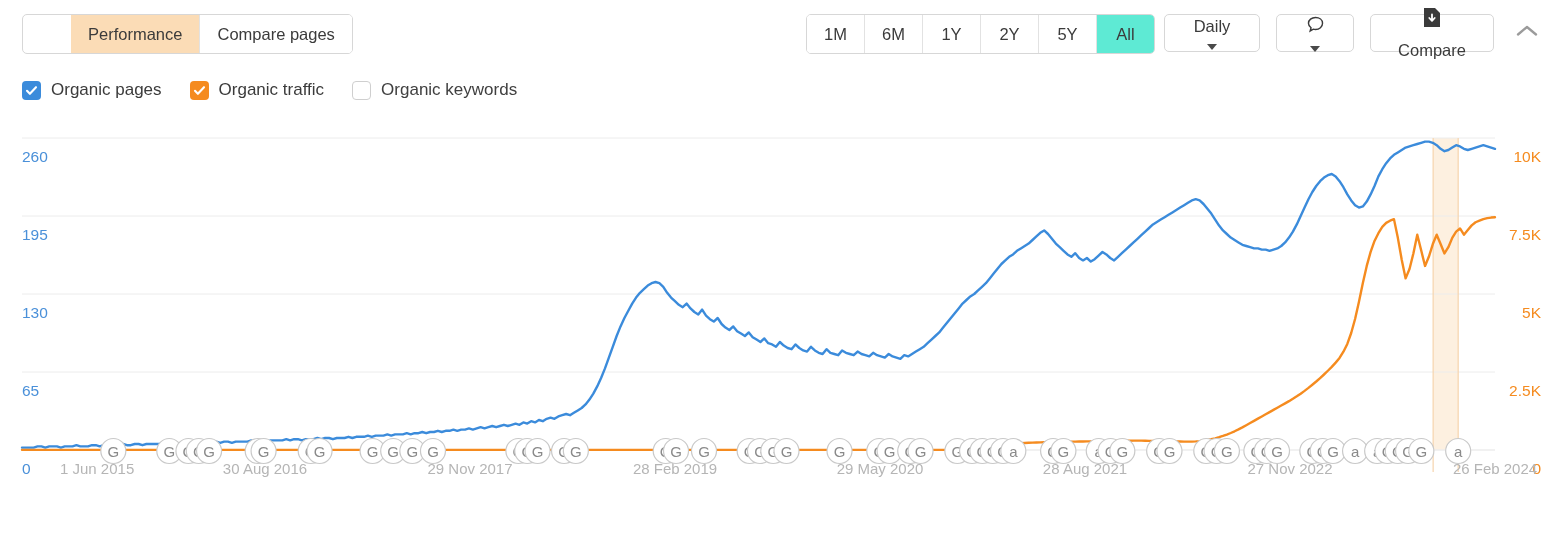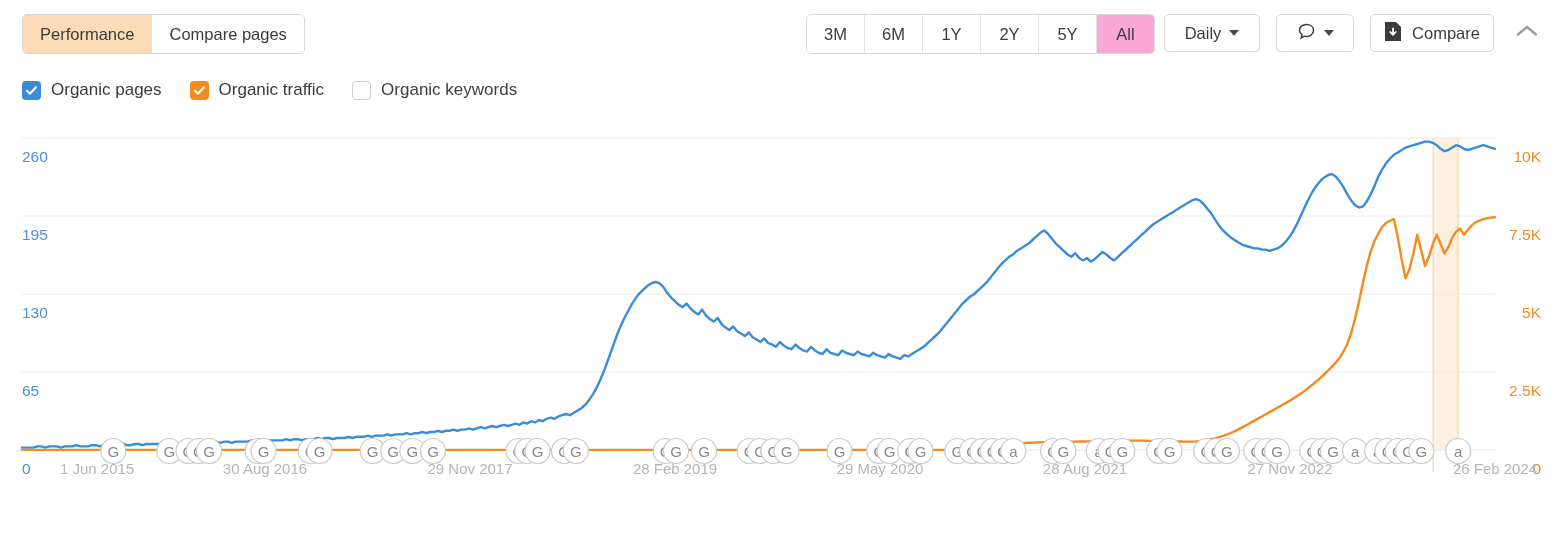--- a/index.html
+++ b/index.html
@@ -30,20 +30,21 @@
   }
   .tab-group {
     position: absolute;
     left: 22px; top: 14px;
     display: flex;
     border: 1px solid #d7d7d7;
     border-radius: 5px;
     overflow: hidden;
     background: #fff;
     height: 38px;
+    padding-left: 48px;
   }
   .tab {
     display: flex;
     align-items: center;
     justify-content: center;
     padding: 0 17px;
     font-size: 16.5px;
     color: #3b3b3b;
     background: #fff;
     cursor: pointer;
@@ -71,36 +72,37 @@
     align-items: center;
     justify-content: center;
     width: 57px;
     font-size: 16.5px;
     color: #3b3b3b;
     background: #fff;
     cursor: pointer;
     border-right: 1px solid #e2e2e2;
   }
   .range-btn:last-child { border-right: none; }
-  .range-btn.active { background: #f9a8d4; }
+  .range-btn.active { background: #5eead4; }
 
   .pill {
     position: absolute;
     top: 14px;
     height: 38px;
     display: flex;
     align-items: center;
     justify-content: center;
     border: 1px solid #d7d7d7;
     border-radius: 5px;
     background: #fff;
     font-size: 16.5px;
     color: #3b3b3b;
     cursor: pointer;
     box-sizing: border-box;
+    flex-direction: column;
   }
   #granularity-select { left: 1164px; width: 96px; gap: 8px; }
   #notes-menu { left: 1276px; width: 78px; gap: 8px; }
   #export-button { left: 1370px; width: 124px; gap: 9px; }
 
   .caret {
     width: 0; height: 0;
     border-left: 5px solid transparent;
     border-right: 5px solid transparent;
     border-top: 6px solid #4a4a4a;
@@ -166,21 +168,21 @@
 <div id="app">
 
   <div class="toolbar">
 
     <div class="tab-group" id="tab-group">
         <div class="tab active">Performance</div>
         <div class="tab">Compare pages</div>
       </div>
 
     <div class="range-group" id="range-group">
-        <div class="range-btn">3M</div>
+        <div class="range-btn">1M</div>
         <div class="range-btn">6M</div>
         <div class="range-btn">1Y</div>
         <div class="range-btn">2Y</div>
         <div class="range-btn">5Y</div>
         <div class="range-btn active">All</div>
       </div>
 
     <div class="pill" id="granularity-select">
       <span>Daily</span>
       <span class="caret"></span>

